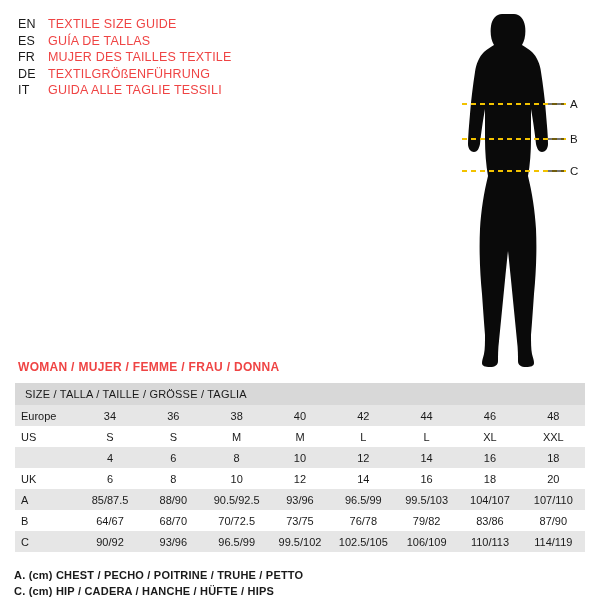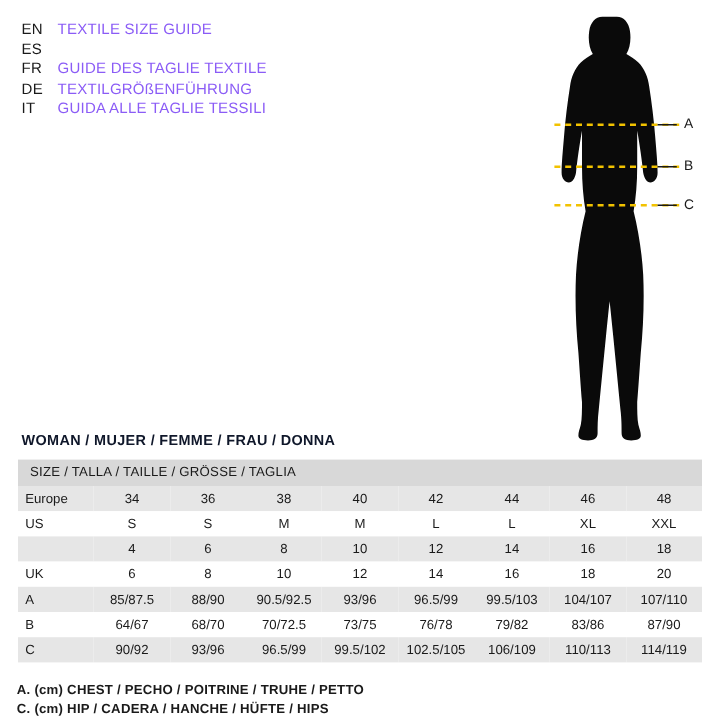--- a/index.html
+++ b/index.html
@@ -35,21 +35,21 @@
     font-size: 12.5px;
     line-height: 16.5px;
     letter-spacing: 0.2px;
   }
   .lang-code {
     width: 30px;
     flex: 0 0 30px;
     color: #1a1a1a;
   }
   .lang-text {
-    color: #8b5cf6;
+    color: #ef4444;
   }
 
   
   .figure-area {
     position: absolute;
     top: 8px;
     left: 430px;
     width: 160px;
     height: 368px;
   }
@@ -69,21 +69,21 @@
   .lbl-c { left: 140px; top: 157px; }
 
   
   .woman-title {
     position: absolute;
     top: 360px;
     left: 18px;
     font-size: 12px;
     font-weight: bold;
     letter-spacing: 0.3px;
-    color: #0f172a;
+    color: #ef4444;
   }
 
   
   .size-table {
     position: absolute;
     top: 383px;
     left: 15px;
     width: 570px;
     border-collapse: collapse;
     font-size: 11px;
@@ -135,24 +135,25 @@
 
 <div class="page">
 
   <div class="lang-block">
     <div class="lang-row">
       <span class="lang-code">EN</span>
       <span class="lang-text">TEXTILE SIZE GUIDE</span>
     </div>
     <div class="lang-row">
       <span class="lang-code">ES</span>
+      <span class="lang-text">GUÍA DE TALLAS</span>
     </div>
     <div class="lang-row">
       <span class="lang-code">FR</span>
-      <span class="lang-text">GUIDE DES TAGLIE TEXTILE</span>
+      <span class="lang-text">MUJER DES TAILLES TEXTILE</span>
     </div>
     <div class="lang-row">
       <span class="lang-code">DE</span>
       <span class="lang-text">TEXTILGRÖßENFÜHRUNG</span>
     </div>
     <div class="lang-row">
       <span class="lang-code">IT</span>
       <span class="lang-text">GUIDA ALLE TAGLIE TESSILI</span>
     </div>
   </div>

